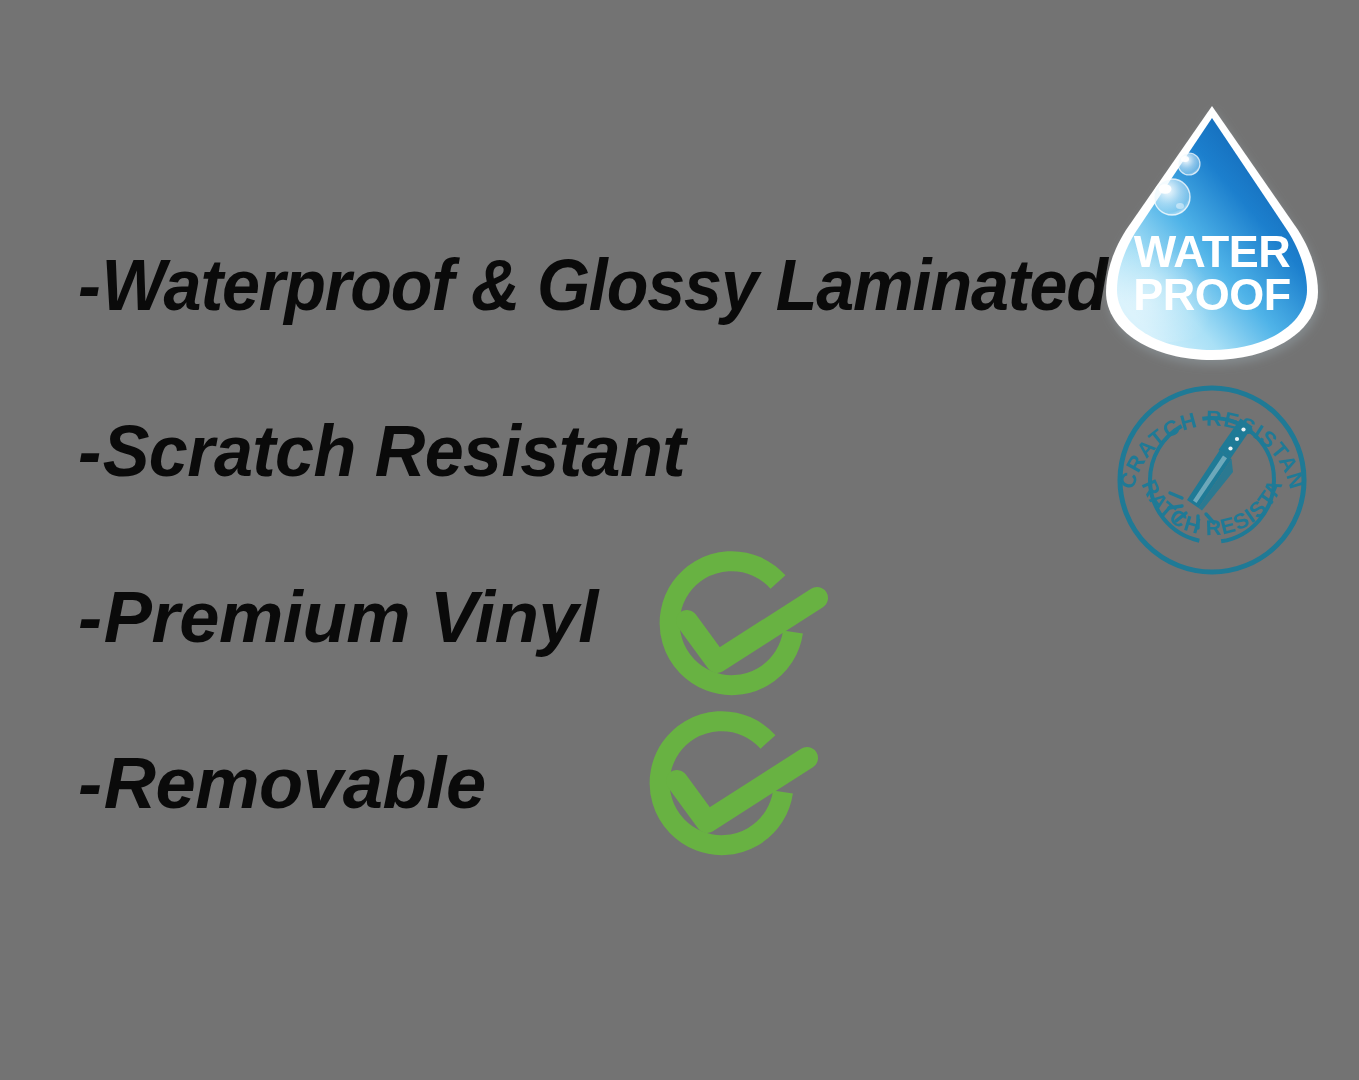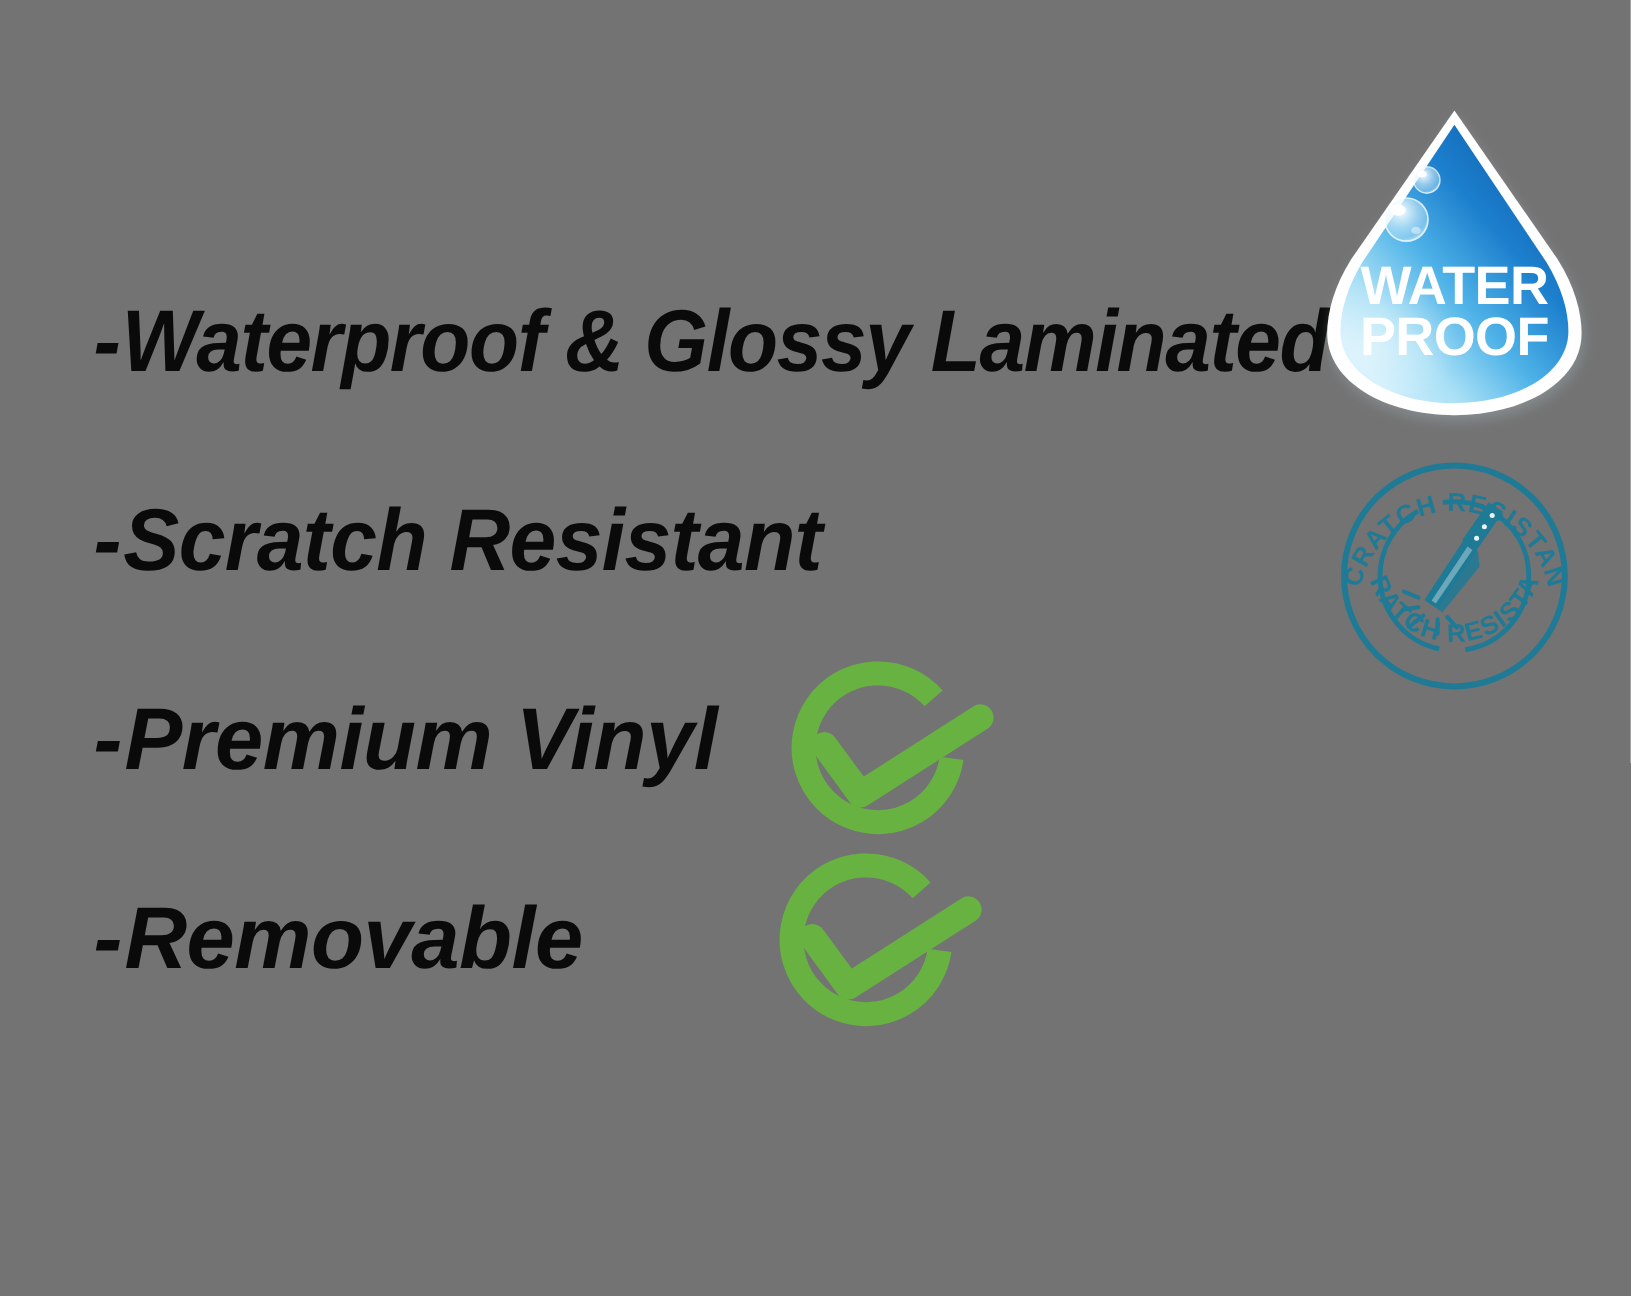--- a/index.html
+++ b/index.html
@@ -63,21 +63,21 @@
     font-size: 73px;
     letter-spacing: -0.4px;
     transform: scaleX(0.99);
     transform-origin: left center;
   }
 
   
   .waterproof-badge {
     position: absolute;
     left: 1098px;
-    top: 88px;
+    top: 102px;
     width: 228px;
     height: 262px;
   }
   .waterproof-badge svg {
     display: block;
     width: 100%;
     height: 100%;
     overflow: visible;
   }
   .wp-text {

